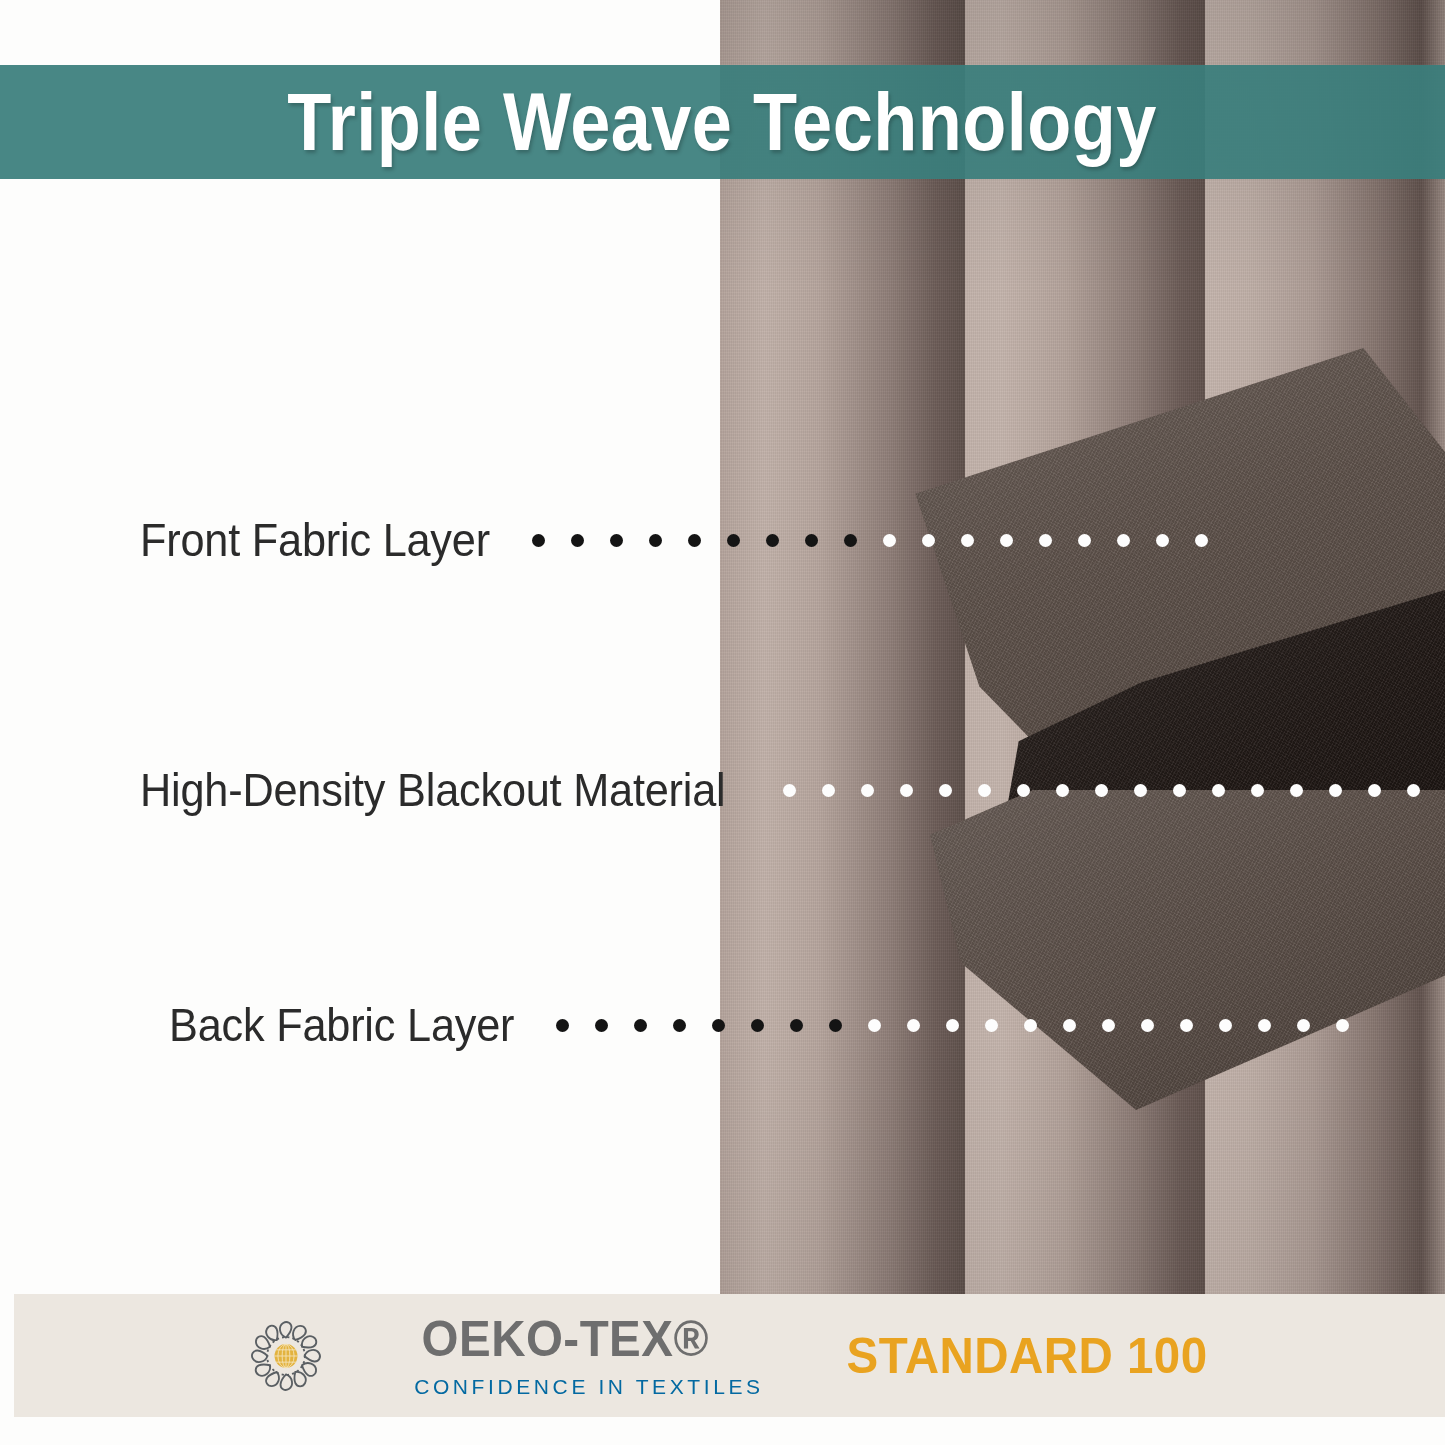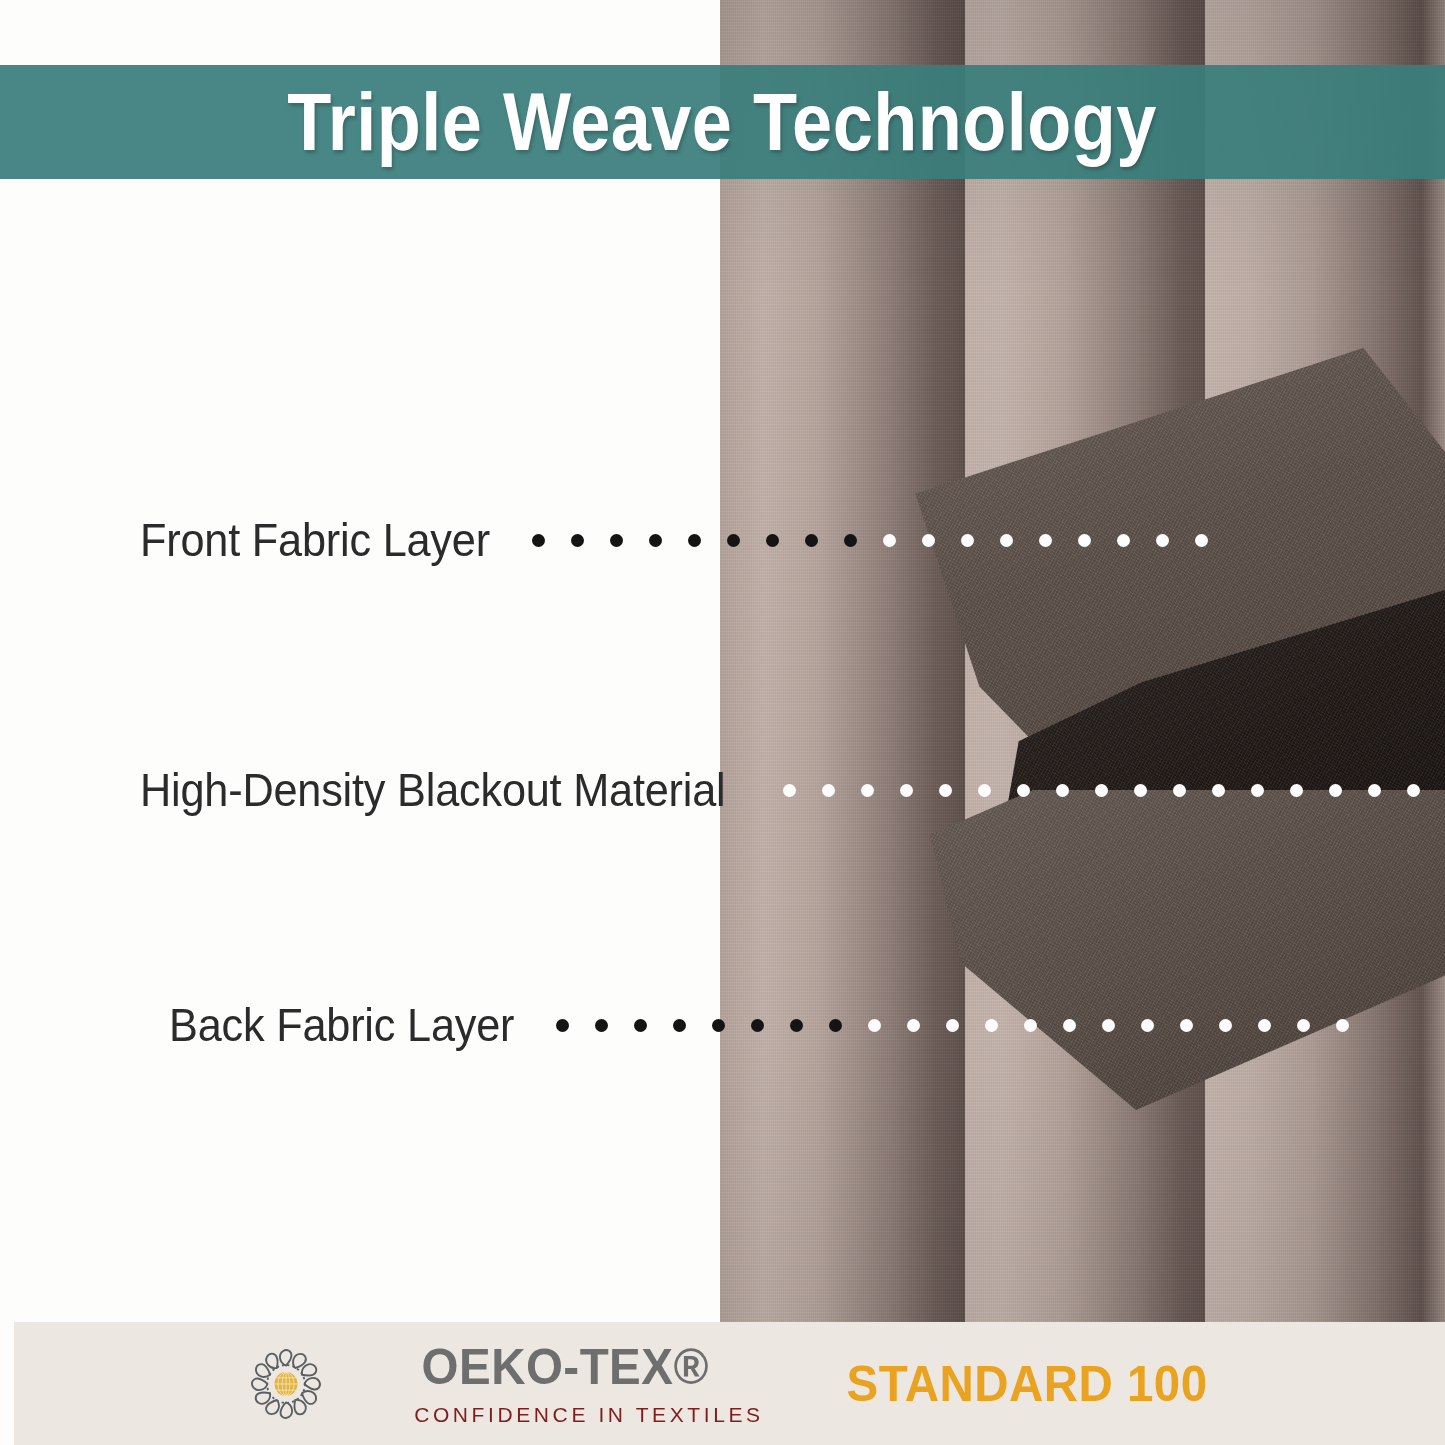--- a/index.html
+++ b/index.html
@@ -146,21 +146,21 @@
   .leader .dot.dark  { background: #141414; }
   .leader .dot.light { background: #fdfdfd; }
 
   #callout-1 { top: 512px; left: 140px; }
   #callout-2 { top: 762px; left: 140px; }
   #callout-3 { top: 997px; left: 140px; margin-left: 29px; }
 
   
   #footer-band {
     position: absolute;
-    left: 14px; top: 1322px;
+    left: 14px; top: 1294px;
     width: 1431px; height: 123px;
     background: #ece7e0;
     display: flex;
     align-items: center;
     justify-content: center;
     gap: 63px;
   }
   #oekotex-lockup {
     display: flex;
     align-items: center;
@@ -175,21 +175,21 @@
   }
   #oekotex-name {
     color: #6e6e6e;
     font-family: "Liberation Sans Narrow", "Liberation Sans", sans-serif;
     font-weight: bold;
     font-size: 50px;
     letter-spacing: 0.5px;
     transform: scaleX(0.95);
   }
   #oekotex-tagline {
-    color: #7f1d1d;
+    color: #0369a1;
     font-family: "Liberation Sans Narrow", "Liberation Sans", sans-serif;
     font-size: 21px;
     font-weight: 400;
     letter-spacing: 3.6px;
     margin-top: 12px;
     margin-left: 48px;
   }
   #standard-100 {
     color: #e9a320;
     font-family: "Liberation Sans Narrow", "Liberation Sans", sans-serif;

